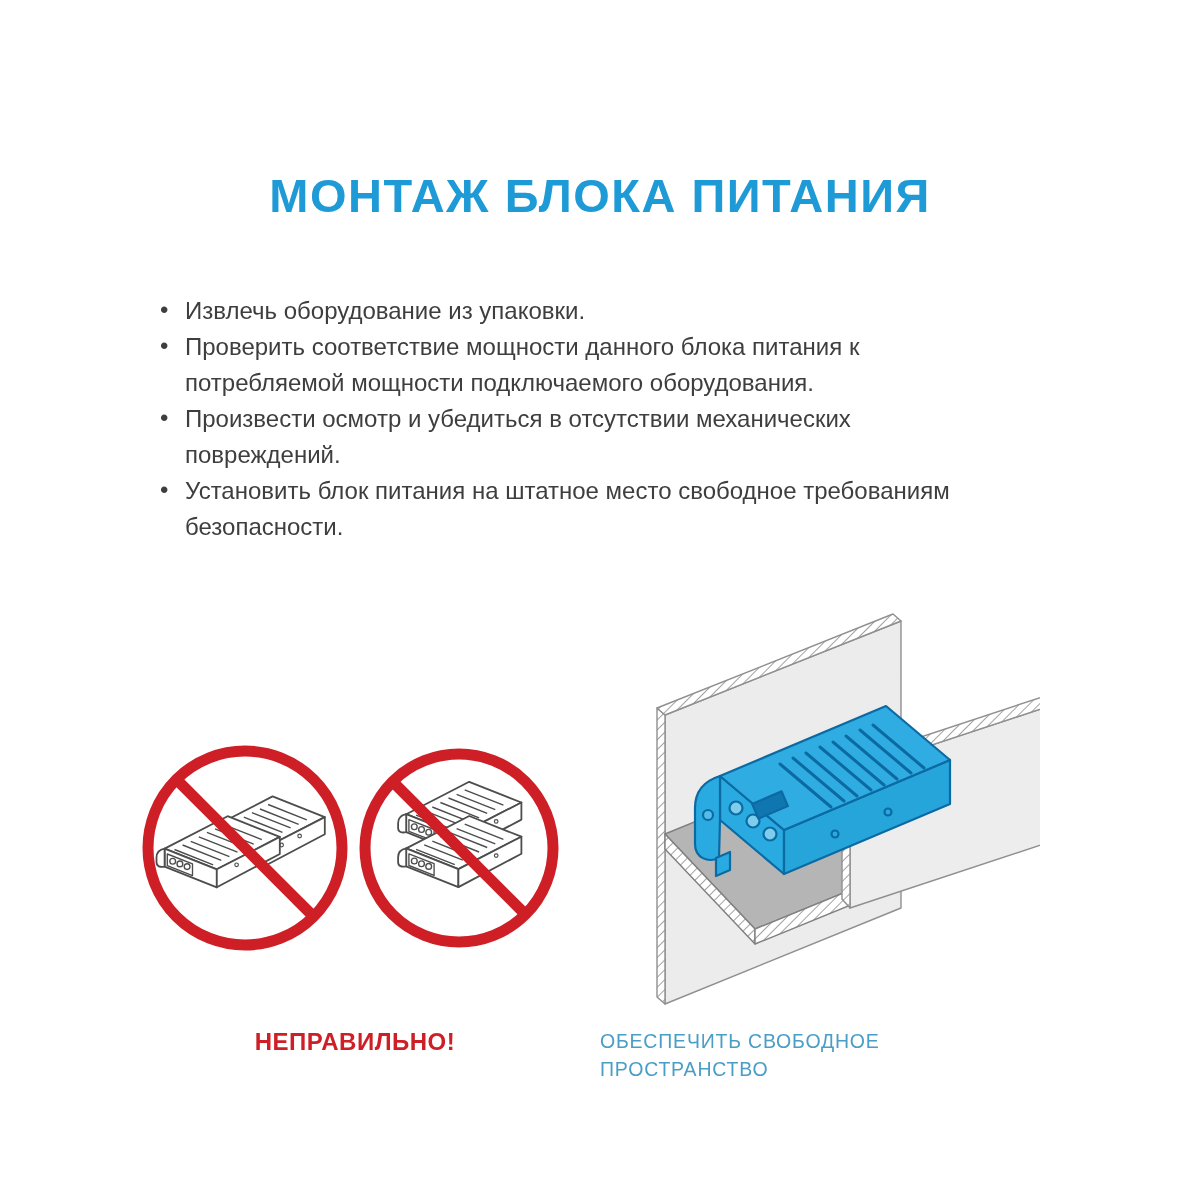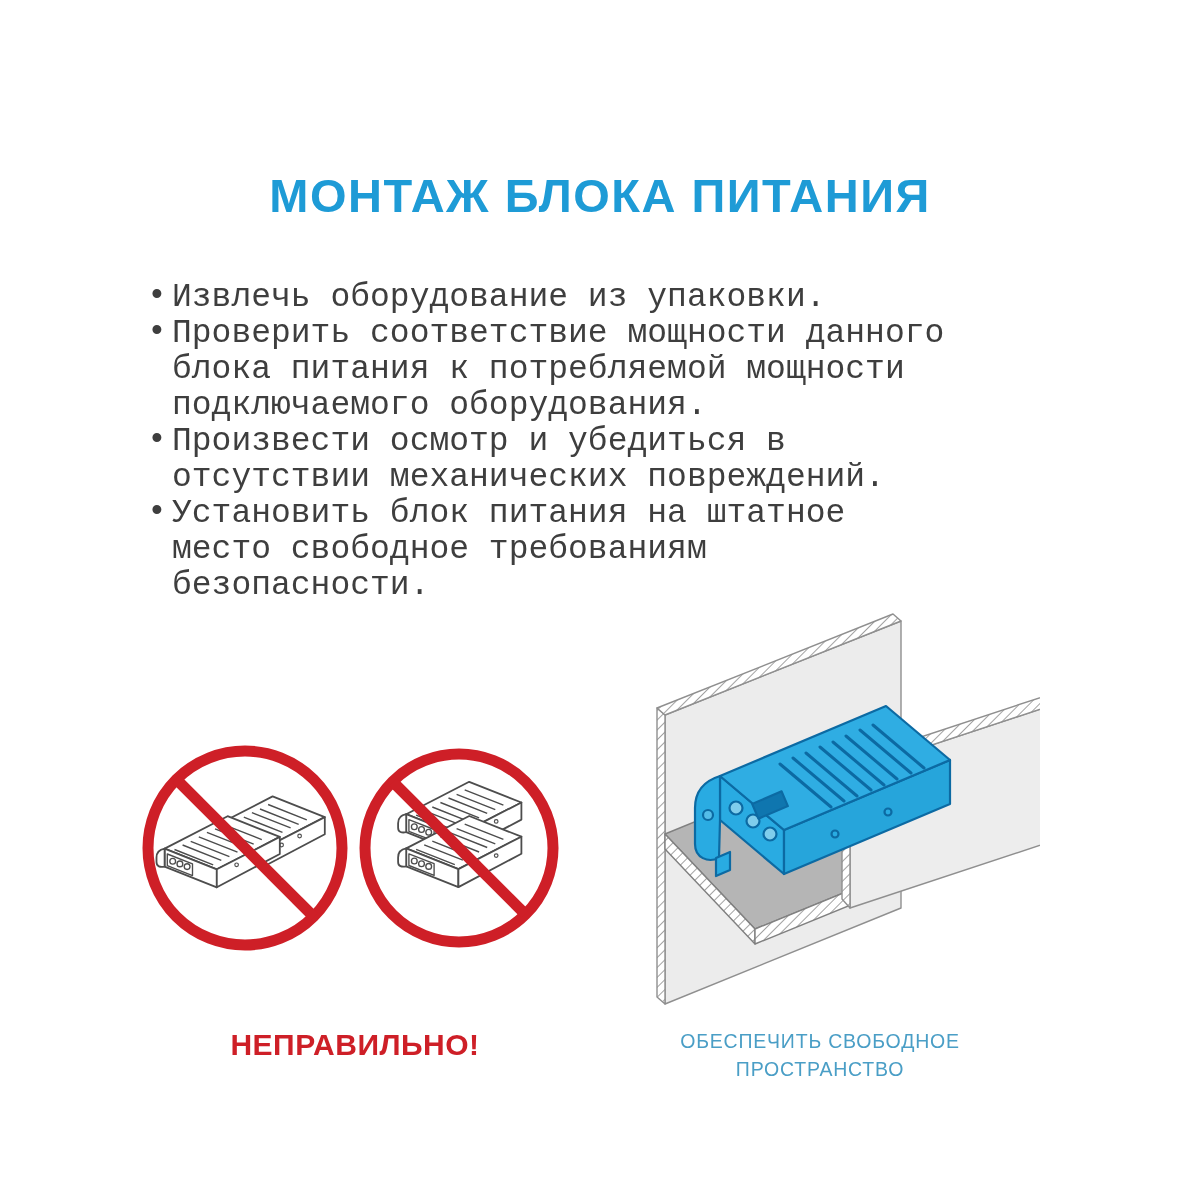--- a/index.html
+++ b/index.html
@@ -6,34 +6,34 @@
   body{
     width:1200px;height:1200px;background:#ffffff;position:relative;overflow:hidden;
     font-family:"Liberation Sans", sans-serif;
   }
   .page-title{
     position:absolute;top:168px;left:0;width:1200px;margin:0;
     text-align:center;font-size:47px;font-weight:700;letter-spacing:1.5px;
     color:#1E9BD6;
   }
   ul.instructions{
-    position:absolute;top:280px;left:145px;width:905px;margin:0;padding:0;
-    list-style:none;font-size:33px;line-height:36px;color:#3E3E3E;font-family:Liberation Mono, monospace;
+    position:absolute;top:280px;left:145px;width:905px;margin:13px;padding:0;
+    list-style:none;font-size:24px;line-height:36px;color:#3E3E3E;
   }
   ul.instructions li{position:relative;padding-left:27px;max-width:790px;}
   ul.instructions li:nth-child(3){max-width:752px;}
   ul.instructions li::before{content:"•";position:absolute;left:2px;top:-1px;color:#3E3E3E;}
   .icons-svg{position:absolute;left:138px;top:736px;}
   .illu-svg{position:absolute;left:620px;top:608px;}
   .wrong-label{
     position:absolute;top:1028px;left:140px;width:430px;text-align:center;
-    font-size:30px;font-weight:700;letter-spacing:0.5px;color:#CE1F27;
+    font-size:24px;font-weight:700;letter-spacing:0.5px;color:#CE1F27;
   }
   .free-space-caption{
-    position:absolute;top:1027px;left:600px;width:440px;text-align:center;
+    position:absolute;top:1027px;left:600px;width:440px;text-align:left;
     font-size:19.5px;line-height:28px;letter-spacing:0.8px;font-weight:400;
     color:#4A9EC6;
   }
 </style>
 </head>
 <body>
 
 <h1 class="page-title">МОНТАЖ БЛОКА ПИТАНИЯ</h1>
 
 <ul class="instructions">

